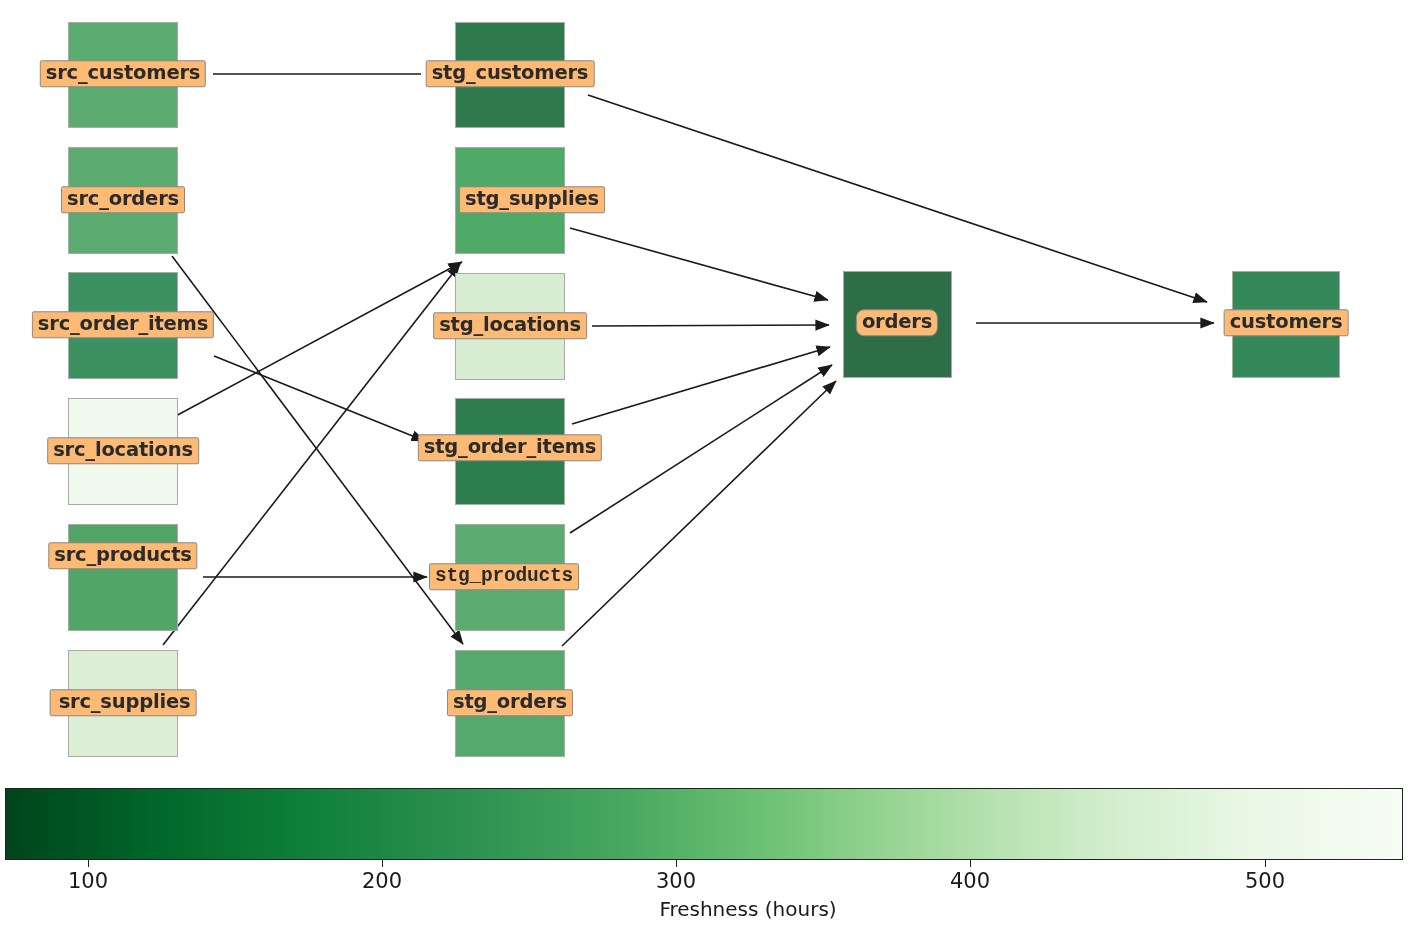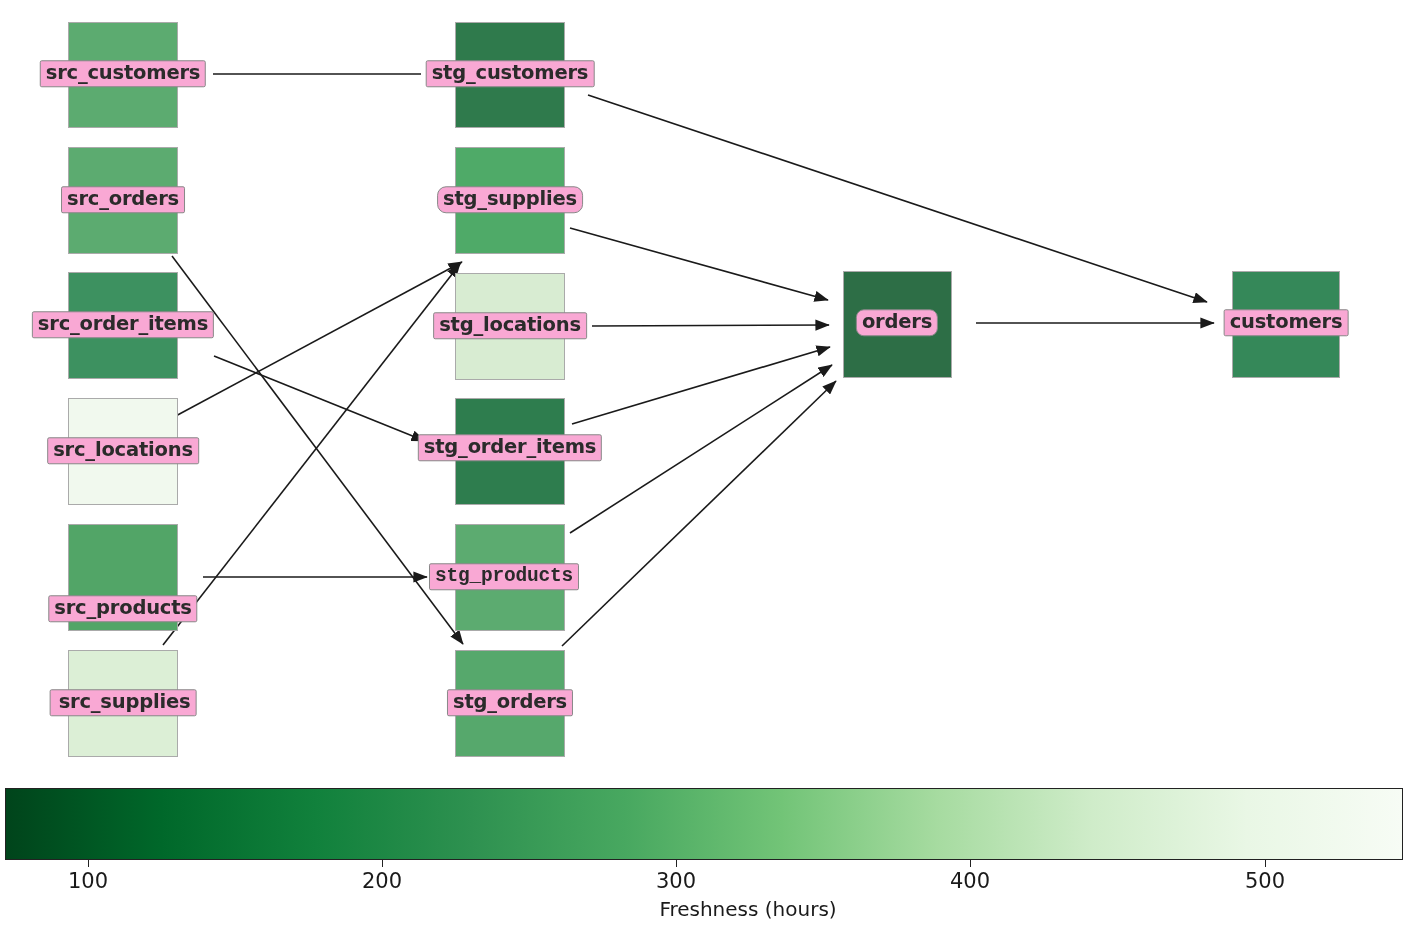--- a/index.html
+++ b/index.html
@@ -4,21 +4,21 @@
 <title>Data Lineage DAG — Freshness</title>
 <style>
   html,body{margin:0;padding:0;background:#ffffff;}
   body{width:1410px;height:926px;font-family:"DejaVu Sans","Liberation Sans",sans-serif;overflow:hidden;}
   #canvas{position:relative;width:1410px;height:926px;background:#ffffff;}
 
   .node{position:absolute;box-sizing:border-box;border:1px solid #aaaaaa;}
   .node-label{
     position:absolute;
     transform:translate(-50%,-50%);
-    background:#f9a8d4;
+    background:#fdba74;
     border:1px solid #888888;
     border-radius:2px;
     padding:2px 5px 3px 5px;
     font-size:19.5px;
     font-weight:bold;
     color:#2b2b2b;
     white-space:nowrap;
     line-height:1.05;
     font-family:"DejaVu Sans","Liberation Sans",sans-serif;
     letter-spacing:-0.2px;
@@ -77,27 +77,27 @@
   <div id="node-layer">
       <div class="node" style="left: 68px; top: 22px; width: 110px; height: 106px; background: rgb(92, 171, 112);"></div>
       <div class="node-label" style="left: 123px; top: 74px;">src_customers</div>
       <div class="node" style="left: 68px; top: 147px; width: 110px; height: 107px; background: rgb(92, 171, 112);"></div>
       <div class="node-label" style="left: 123px; top: 200px;">src_orders</div>
       <div class="node" style="left: 68px; top: 272px; width: 110px; height: 107px; background: rgb(61, 145, 96);"></div>
       <div class="node-label" style="left: 123px; top: 325px;">src_order_items</div>
       <div class="node" style="left: 68px; top: 398px; width: 110px; height: 107px; background: rgb(241, 249, 238);"></div>
       <div class="node-label" style="left: 123px; top: 451px;">src_locations</div>
       <div class="node" style="left: 68px; top: 524px; width: 110px; height: 107px; background: rgb(82, 165, 103);"></div>
-      <div class="node-label" style="left: 123px; top: 609px;">src_products</div>
+      <div class="node-label" style="left: 123px; top: 556px;">src_products</div>
       <div class="node" style="left: 68px; top: 650px; width: 110px; height: 107px; background: rgb(220, 239, 214);"></div>
       <div class="node-label" style="left: 123px; top: 703px; padding-left: 8px;">src_supplies</div>
       <div class="node" style="left: 455px; top: 22px; width: 110px; height: 106px; background: rgb(47, 122, 76);"></div>
       <div class="node-label" style="left: 510px; top: 74px;">stg_customers</div>
       <div class="node" style="left: 455px; top: 147px; width: 110px; height: 107px; background: rgb(79, 170, 104);"></div>
-      <div class="node-label" style="left: 510px; top: 200px; border-radius: 9px;">stg_supplies</div>
+      <div class="node-label" style="left: 532px; top: 200px;">stg_supplies</div>
       <div class="node" style="left: 455px; top: 273px; width: 110px; height: 107px; background: rgb(216, 236, 210);"></div>
       <div class="node-label" style="left: 510px; top: 326px;">stg_locations</div>
       <div class="node" style="left: 455px; top: 398px; width: 110px; height: 107px; background: rgb(46, 125, 78);"></div>
       <div class="node-label" style="left: 510px; top: 448px;">stg_order_items</div>
       <div class="node" style="left: 455px; top: 524px; width: 110px; height: 107px; background: rgb(92, 171, 112);"></div>
       <div class="node-label" style="left: 504px; top: 577px; font-family: Liberation Mono, monospace;">stg_products</div>
       <div class="node" style="left: 455px; top: 650px; width: 110px; height: 107px; background: rgb(86, 168, 108);"></div>
       <div class="node-label" style="left: 510px; top: 703px;">stg_orders</div>
       <div class="node" style="left: 843px; top: 271px; width: 109px; height: 107px; background: rgb(45, 110, 70);"></div>
       <div class="node-label" style="left: 897px; top: 323px; border-radius: 8px;">orders</div>

